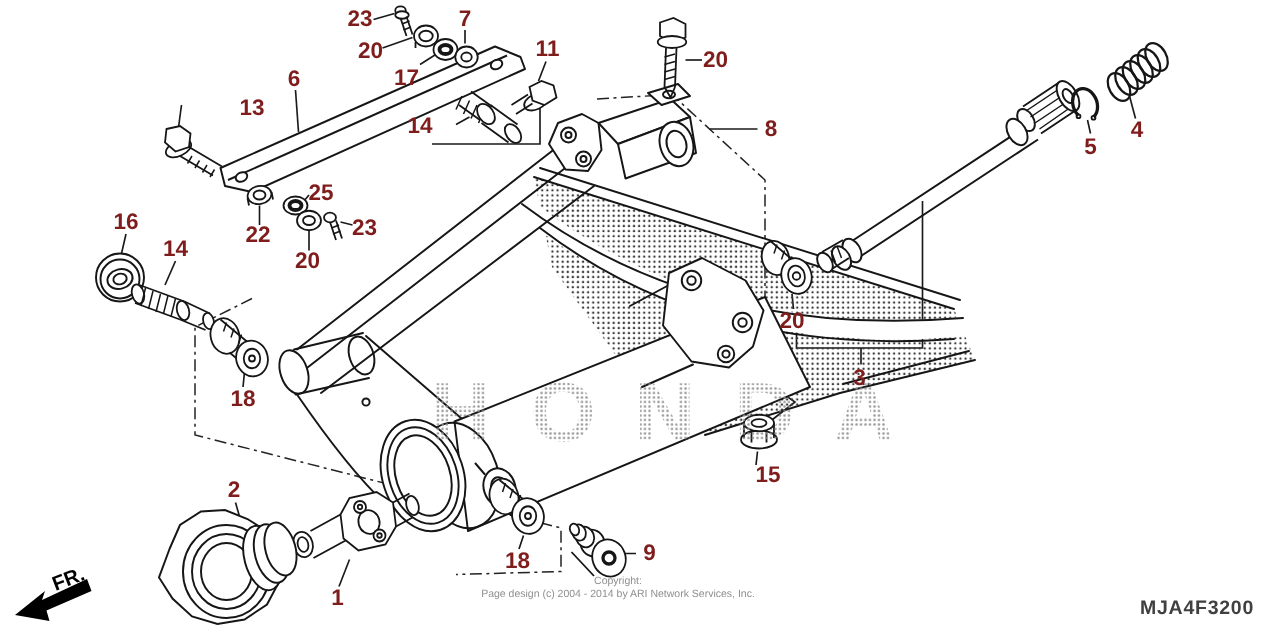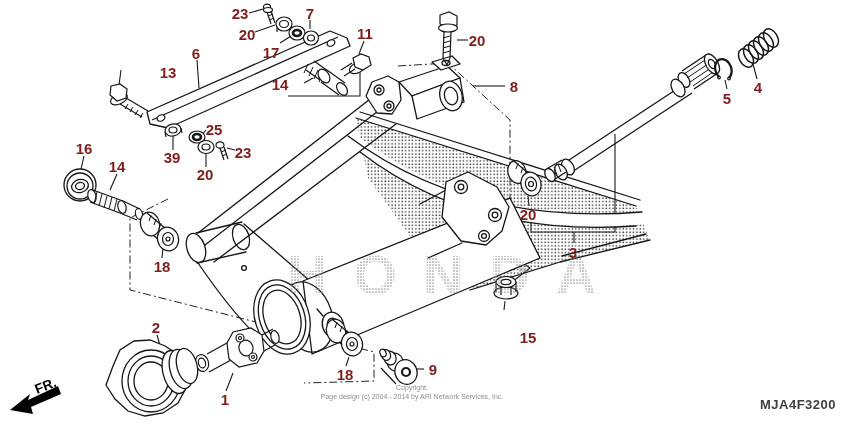--- a/index.html
+++ b/index.html
@@ -308,30 +308,30 @@
       <div class="callout" style="left: 727px; top: 98px;">5</div>
       <div class="callout" style="left: 196px; top: 53px;">6</div>
       <div class="callout" style="left: 310px; top: 13px;">7</div>
       <div class="callout" style="left: 514px; top: 86px;">8</div>
       <div class="callout" style="left: 433px; top: 369px;">9</div>
       <div class="callout" style="left: 117px; top: 166px;">14</div>
       <div class="callout" style="left: 365px; top: 33px;">11</div>
       <div class="callout" style="left: 477px; top: 40px;">20</div>
       <div class="callout" style="left: 121px; top: 72px; margin-left: 47px;">13</div>
       <div class="callout" style="left: 280px; top: 84px;">14</div>
-      <div class="callout" style="left: 528px; top: 317px; margin-top: 20px;">15</div>
+      <div class="callout" style="left: 512px; top: 317px;">15</div>
       <div class="callout" style="left: 84px; top: 148px;">16</div>
       <div class="callout" style="left: 271px; top: 52px;">17</div>
       <div class="callout" style="left: 162px; top: 266px;">18</div>
       <div class="callout" style="left: 345px; top: 374px;">18</div>
       <div class="callout" style="left: 528px; top: 214px;">20</div>
       <div class="callout" style="left: 247px; top: 34px;">20</div>
       <div class="callout" style="left: 205px; top: 174px;">20</div>
       <div class="callout" style="left: 214px; top: 129px;">25</div>
-      <div class="callout" style="left: 172px; top: 157px;">39</div>
+      <div class="callout" style="left: 172px; top: 157px;">22</div>
       <div class="callout" style="left: 240px; top: 13px;">23</div>
       <div class="callout" style="left: 243px; top: 152px;">23</div>
     </div>
 
 <div id="copyright">
   <div>Copyright:</div>
   <div>Page design (c) 2004 - 2014 by ARI Network Services, Inc.</div>
 </div>
 
 <div id="diagram-code">MJA4F3200</div>

